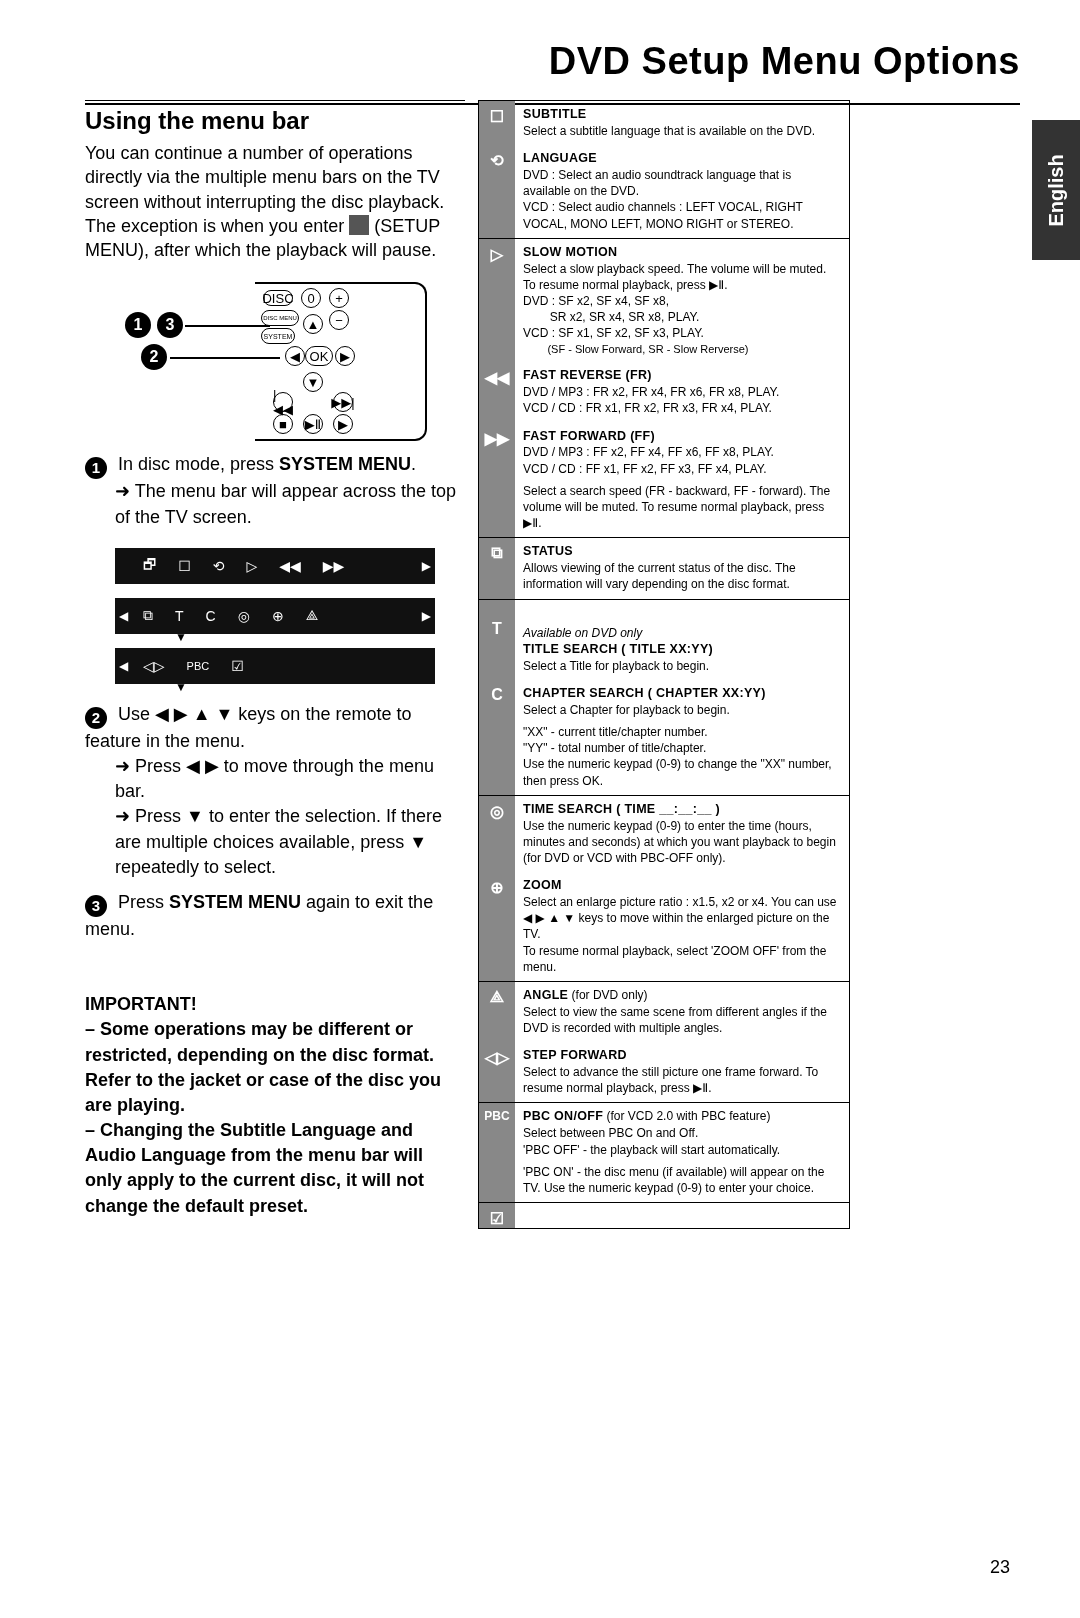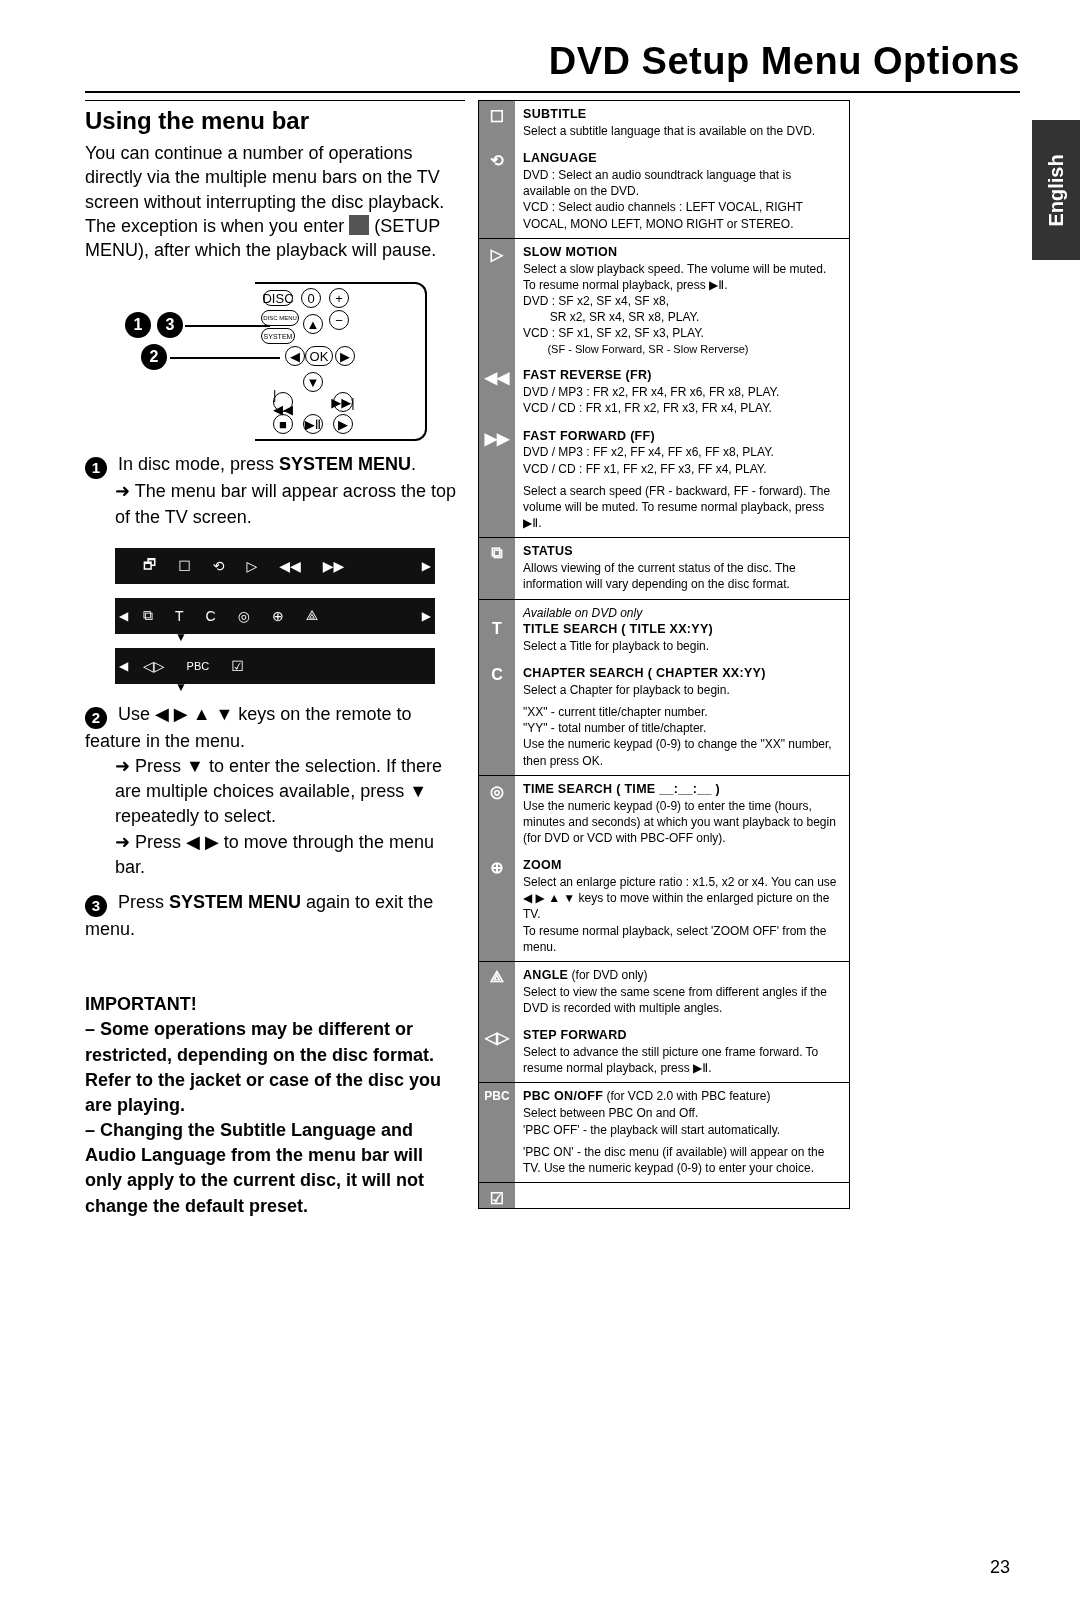--- a/index.html
+++ b/index.html
@@ -8,21 +8,21 @@
     height: 1618px;
     position: relative;
     font-family: Arial, Helvetica, sans-serif;
     color: #000;
     overflow: hidden;
   }
   .header {
     position: absolute;
     top: 40px; left: 85px; right: 60px;
     border-bottom: 2px solid #000;
-    padding-bottom: 8px;
+    padding-bottom: 20px;
   }
   .header h1 {
     font-size: 38px;
     font-weight: bold;
     text-align: right;
     margin: 0;
     letter-spacing: 0.5px;
   }
   .lang-tab {
     position: absolute;
@@ -161,21 +161,21 @@
     font-weight: bold;
     flex-shrink: 0;
   }
   .ref-text {
     flex: 1;
     padding: 5px 8px 6px 8px;
     font-size: 12px;
     line-height: 1.35;
   }
   .ref-title { font-weight: bold; font-size: 12.5px; letter-spacing: 0.3px; }
-  .ref-text .it { font-style: italic; }
+  .ref-text .it { font-style: italic; margin-top: 20px; }
   .pagenum {
     position: absolute;
     right: 70px;
     bottom: 40px;
     font-size: 18px;
   }
 </style>
 </head>
 <body>
 
@@ -254,22 +254,22 @@
         <span style="margin-left:14px;">◁▷</span>
           <span style="font-size:11px;">PBC</span>
           <span>☑</span>
         <span class="da">▼</span>
       </div>
     </div>
 
     <div class="step">
       <span class="inline-callout">2</span>
       <span>Use ◀ ▶ ▲ ▼ keys on the remote to feature in the menu.</span>
+      <div class="indent arrow-r">Press ◀ ▶ to move through the menu bar.</div>
       <div class="indent arrow-r">Press ▼ to enter the selection. If there are multiple choices available, press ▼ repeatedly to select.</div>
-      <div class="indent arrow-r">Press ◀ ▶ to move through the menu bar.</div>
     </div>
 
     <div class="step">
       <span class="inline-callout">3</span>
       <span>Press </span><span class="bold">SYSTEM MENU</span><span> again to exit the menu.</span>
     </div>
 
     <div class="important">
       <div>IMPORTANT!</div>
       <div>– Some operations may be different or restricted, depending on the disc format. Refer to the jacket or case of the disc you are playing.</div>

